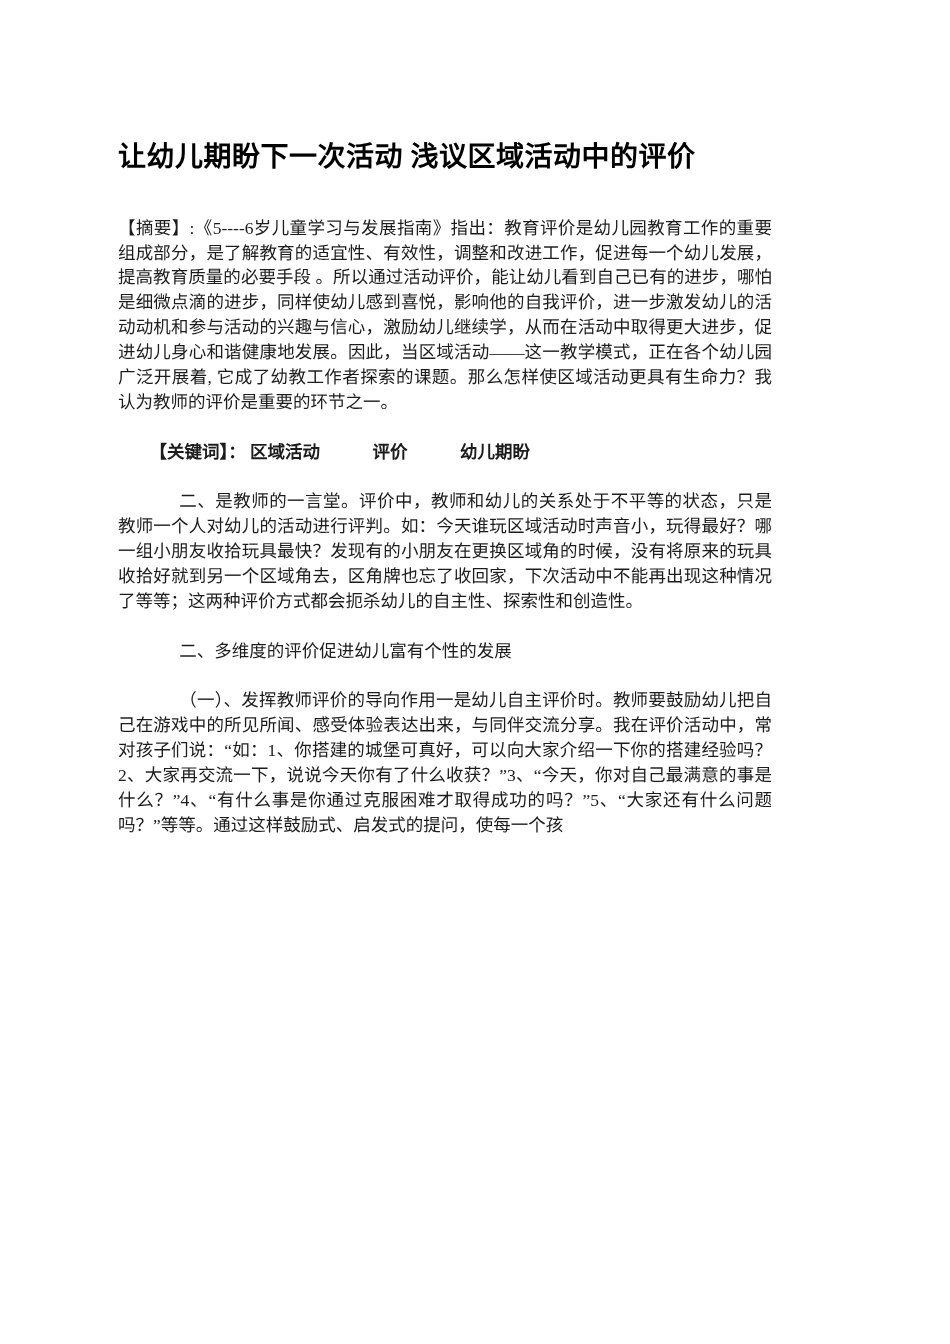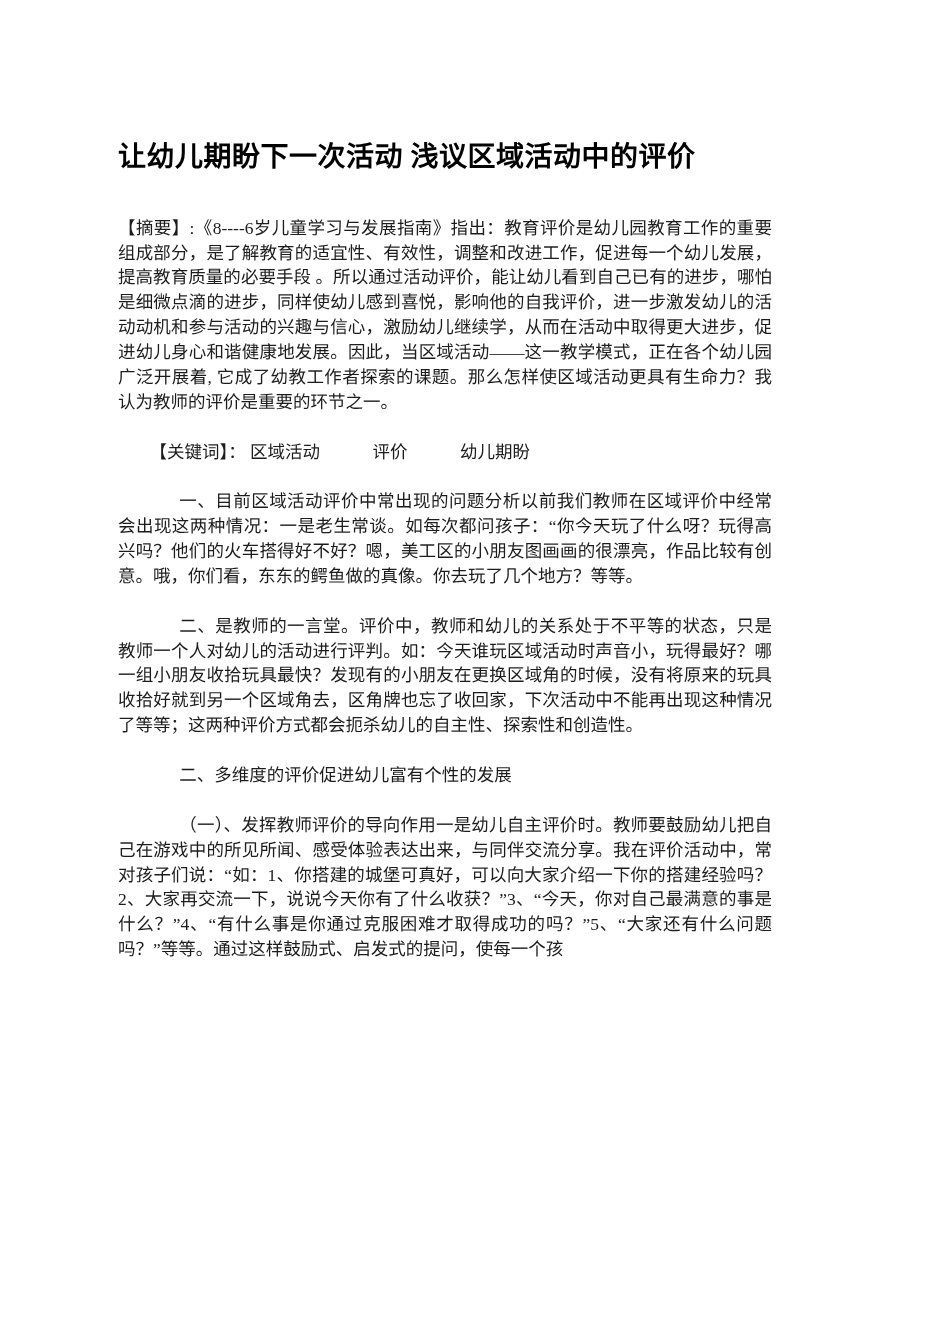--- a/index.html
+++ b/index.html
@@ -34,40 +34,39 @@
   .doc-body p {
     font-size: 17.5px;
     line-height: 1.42;
     text-align: justify;
     margin-bottom: 25px;
     word-break: break-all;
     color: #1c1c1c;
   }
 
   .doc-body p.no-indent   { text-indent: 0; }
-  .doc-body p.indent-sm   { text-indent: 1.8em; }
+  .doc-body p.indent-sm   { text-indent: 1.8em; font-weight: bold; }
   .doc-body p.indent-lg   { text-indent: 3.5em; }
 
   .doc-body p:last-child { margin-bottom: 16px; font-family: Liberation Serif, serif; }
 </style>
 </head>
 <body>
 
 <div class="page">
 
   <h1 class="doc-title">让幼儿期盼下一次活动 浅议区域活动中的评价</h1>
 
   <div class="doc-body">
 
-    <p class="no-indent">【摘要】:《8----6岁儿童学习与发展指南》指出：教育评价是幼儿园教育工作的重要组成部分，是了解教育的适宜性、有效性，调整和改进工作，促进每一个幼儿发展，提高教育质量的必要手段 。所以通过活动评价，能让幼儿看到自己已有的进步，哪怕是细微点滴的进步，同样使幼儿感到喜悦，影响他的自我评价，进一步激发幼儿的活动动机和参与活动的兴趣与信心，激励幼儿继续学，从而在活动中取得更大进步，促进幼儿身心和谐健康地发展。因此，当区域活动——这一教学模式，正在各个幼儿园广泛开展着, 它成了幼教工作者探索的课题。那么怎样使区域活动更具有生命力？我认为教师的评价是重要的环节之一。</p>
+    <p class="no-indent">【摘要】:《5----6岁儿童学习与发展指南》指出：教育评价是幼儿园教育工作的重要组成部分，是了解教育的适宜性、有效性，调整和改进工作，促进每一个幼儿发展，提高教育质量的必要手段 。所以通过活动评价，能让幼儿看到自己已有的进步，哪怕是细微点滴的进步，同样使幼儿感到喜悦，影响他的自我评价，进一步激发幼儿的活动动机和参与活动的兴趣与信心，激励幼儿继续学，从而在活动中取得更大进步，促进幼儿身心和谐健康地发展。因此，当区域活动——这一教学模式，正在各个幼儿园广泛开展着, 它成了幼教工作者探索的课题。那么怎样使区域活动更具有生命力？我认为教师的评价是重要的环节之一。</p>
 
     <p class="indent-sm">【关键词】： 区域活动　　　评价　　　幼儿期盼</p>
 
 
-    <p class="indent-lg">一、目前区域活动评价中常出现的问题分析以前我们教师在区域评价中经常会出现这两种情况：一是老生常谈。如每次都问孩子：“你今天玩了什么呀？玩得高兴吗？他们的火车搭得好不好？嗯，美工区的小朋友图画画的很漂亮，作品比较有创意。哦，你们看，东东的鳄鱼做的真像。你去玩了几个地方？等等。</p>
 
     <p class="indent-lg">二、是教师的一言堂。评价中，教师和幼儿的关系处于不平等的状态，只是教师一个人对幼儿的活动进行评判。如：今天谁玩区域活动时声音小，玩得最好？哪一组小朋友收拾玩具最快？发现有的小朋友在更换区域角的时候，没有将原来的玩具收拾好就到另一个区域角去，区角牌也忘了收回家，下次活动中不能再出现这种情况了等等；这两种评价方式都会扼杀幼儿的自主性、探索性和创造性。</p>
 
 
     <p class="indent-lg">二、多维度的评价促进幼儿富有个性的发展</p>
 
     <p class="indent-lg">（一）、发挥教师评价的导向作用一是幼儿自主评价时。教师要鼓励幼儿把自己在游戏中的所见所闻、感受体验表达出来，与同伴交流分享。我在评价活动中，常对孩子们说：“如：1、你搭建的城堡可真好，可以向大家介绍一下你的搭建经验吗？2、大家再交流一下，说说今天你有了什么收获？”3、“今天，你对自己最满意的事是什么？”4、“有什么事是你通过克服困难才取得成功的吗？”5、“大家还有什么问题吗？”等等。通过这样鼓励式、启发式的提问，使每一个孩</p>
 
   </div>
 </div>

